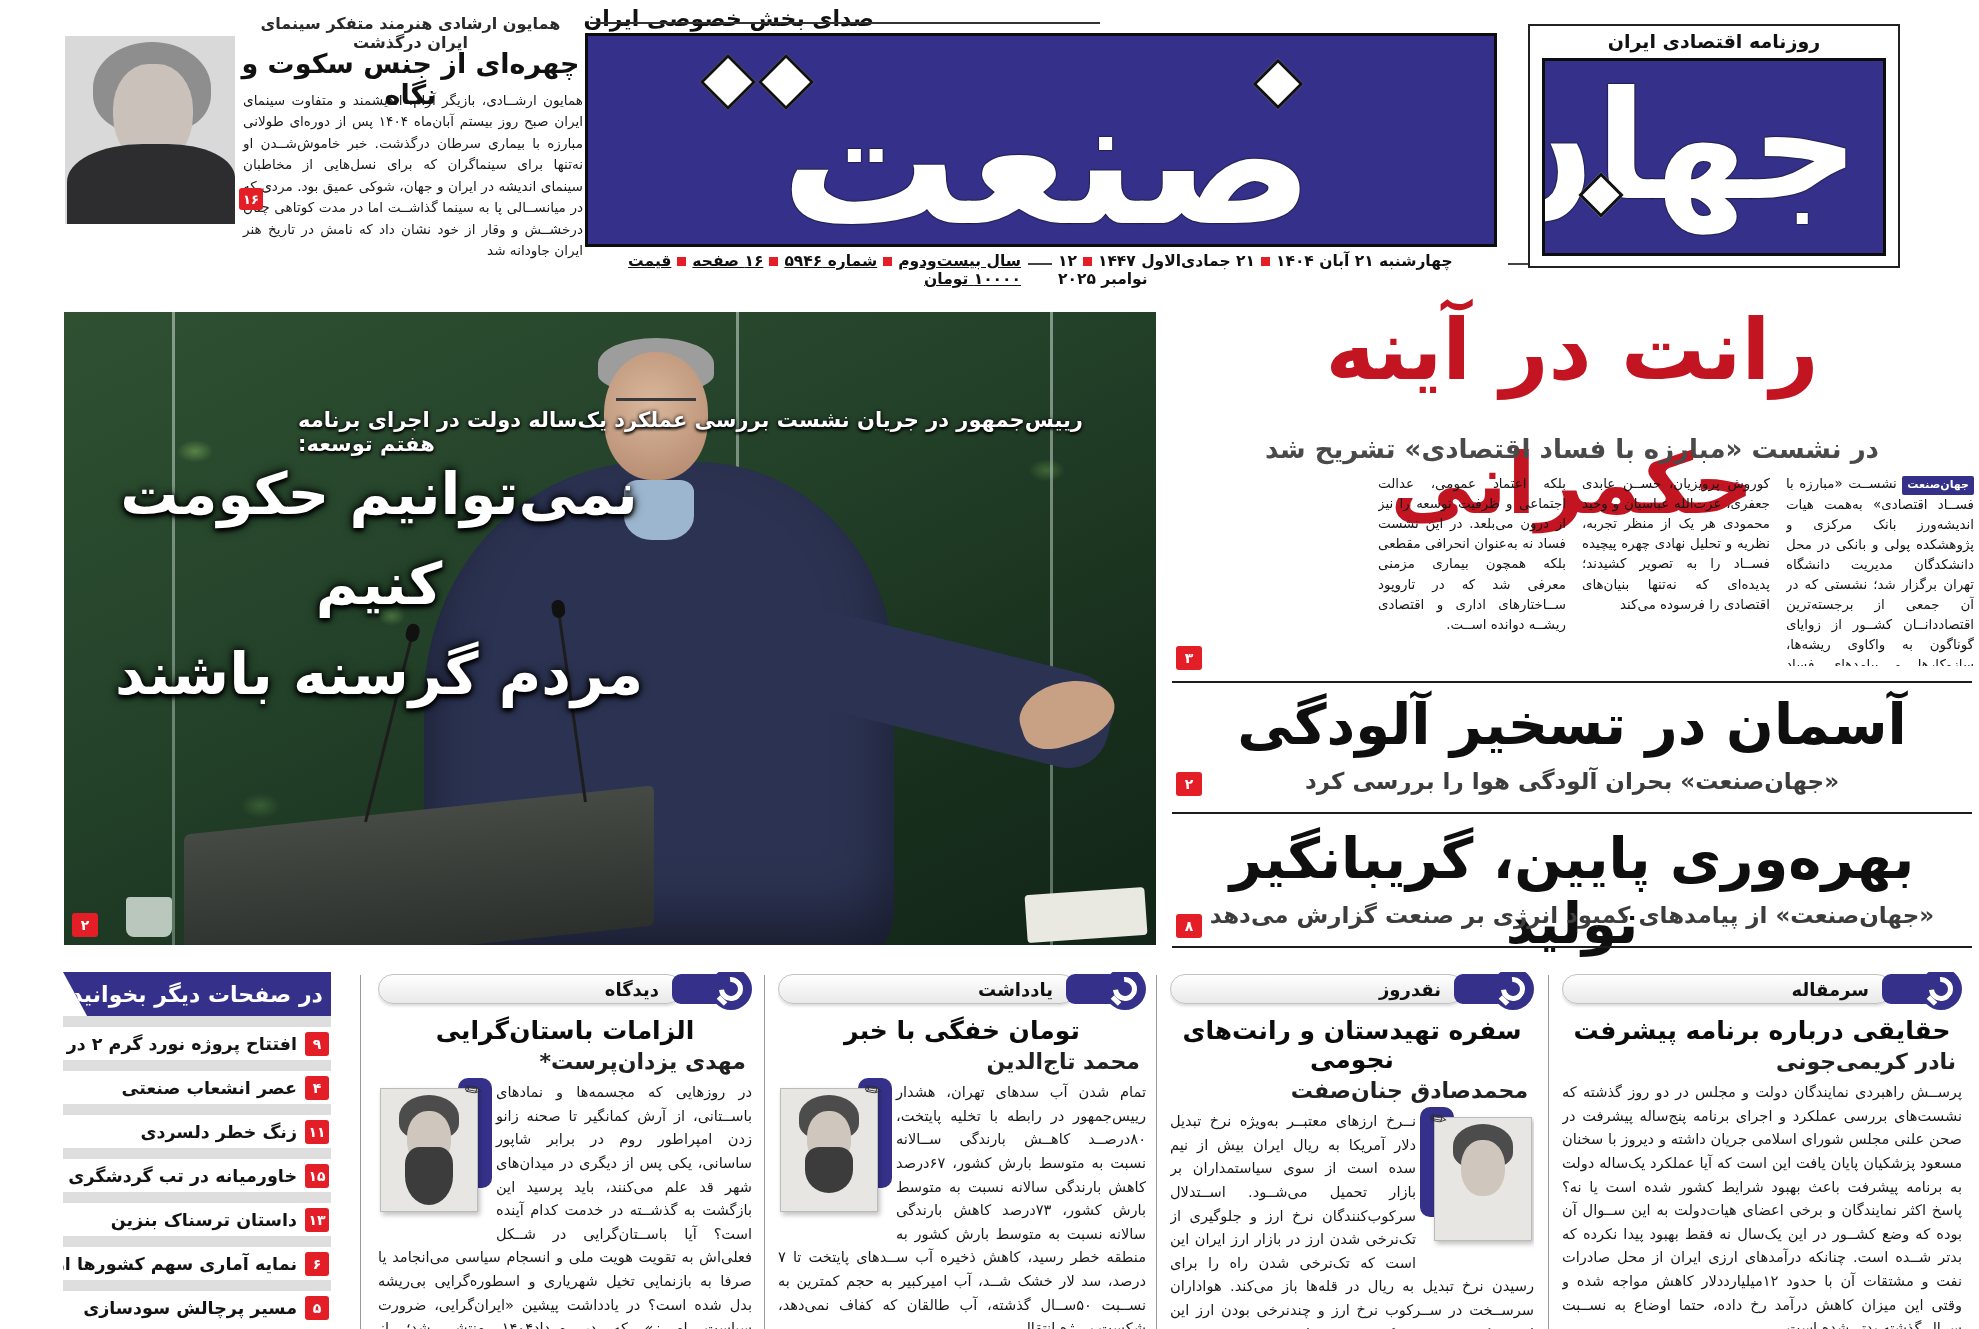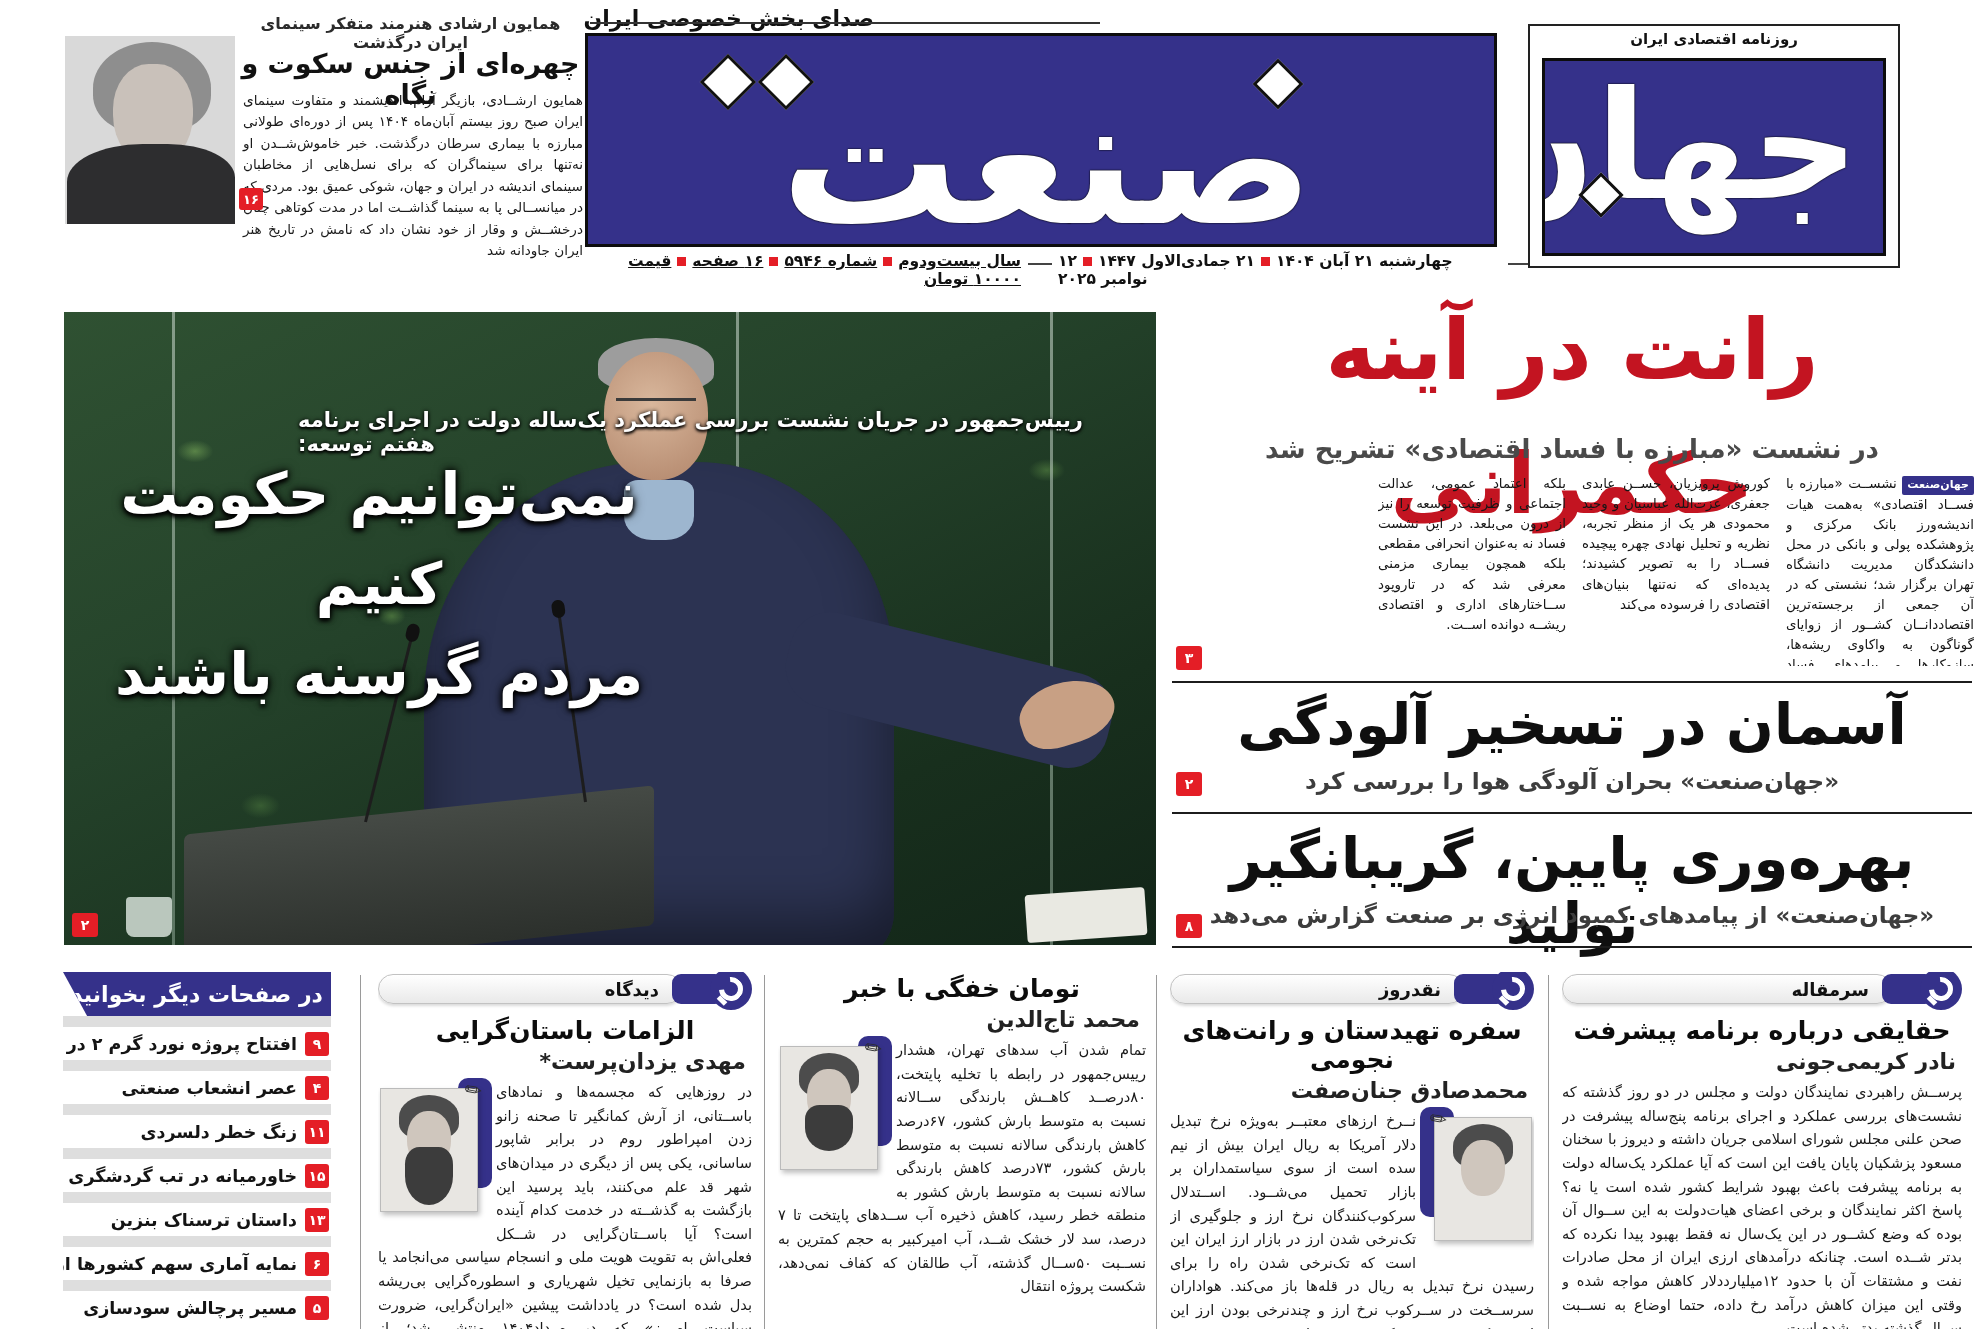--- a/index.html
+++ b/index.html
@@ -23,21 +23,21 @@
   .op-scarf{position:absolute;left:2px;top:108px;width:168px;height:84px;border-radius:45% 40% 0 0;background:#2d2d2f;}
 
   
   .tagline{position:absolute;top:6px;right:1105px;font-size:22px;font-weight:900;color:#111;}
   .tagline-rule{position:absolute;top:22px;height:2px;background:#333;}
   .logo-band{position:absolute;left:585px;top:33px;width:912px;height:214px;background:#35318a;border:3px solid #0d0d0d;box-sizing:border-box;overflow:hidden;}
   .logo-word{position:absolute;color:#fff;font-weight:900;letter-spacing:-2px;
              text-shadow:0 0 2px #000, 0 0 1px #000;}
   .diamond{position:absolute;background:#fff;border:3px solid #111;transform:rotate(45deg);}
   .paper-frame{position:absolute;left:1528px;top:24px;width:372px;height:244px;border:2px solid #222;box-sizing:border-box;background:#fff;}
-  .paper-label{position:absolute;top:4px;left:0;width:100%;text-align:center;font-size:15px;font-weight:900;color:#111;}
+  .paper-label{position:absolute;top:4px;left:0;width:100%;text-align:center;font-size:19px;font-weight:900;color:#111;}
   .logo-right-box{position:absolute;left:12px;top:32px;right:12px;bottom:10px;background:#35318a;border:3px solid #0d0d0d;overflow:hidden;}
 
   
   .dateline{position:absolute;top:252px;height:26px;font-size:15.5px;font-weight:bold;color:#111;}
   .dl-right{left:1058px;width:445px;text-align:left;}
   .dl-left{left:581px;width:440px;text-decoration:underline;}
   .sq{display:inline-block;width:9px;height:9px;background:#e41e26;margin:0 6px;vertical-align:middle;}
   .dl-dash{position:absolute;top:263px;height:2px;background:#444;}
 
   
@@ -237,20 +237,25 @@
           <span class="ap-hair"></span>
           <span class="ap-face"></span>
         </span>
         <span class="pencil-icon" style="left:4px;">✎</span>
       </span>
       <span>نــرخ ارزهای معتبــر به‌ویژه نرخ تبدیل دلار آمریکا به ریال ایران بیش از نیم سده است از سوی سیاستمداران بر بازار تحمیل می‌شــود. اســتدلال سرکوب‌کنندگان نرخ ارز و جلوگیری از تک‌نرخی شدن ارز در بازار ارز ایران این است که تک‌نرخی شدن راه را برای رسیدن نرخ تبدیل به ریال در قله‌ها باز می‌کند. هواداران سرســخت در ســرکوب نرخ ارز و چندنرخی بودن ارز این اســت که در صــورت تک‌نرخی بودن ارز</span>
     </div>
   </div>
 
   <div class="sec-col" style="left:778px;width:368px;">
+    <div class="sec-head">
+      <div class="logo-circle"></div>
+      <div class="sec-bluerect"></div>
+      <div class="sec-pill">یادداشت</div>
+    </div>
     <div class="sec-title">تومان خفگی با خبر</div>
     <div class="sec-author">محمد تاج‌الدین</div>
     <div class="sec-body">
       <span class="auth-wrap float-l" style="display:block;">
         <span class="auth-tab" style="right:-6px;"></span>
         <span class="auth-photo" style="right:8px;">
           <span class="ap-hair"></span>
           <span class="ap-face"></span>
           <span class="ap-beard"></span>
         </span>

